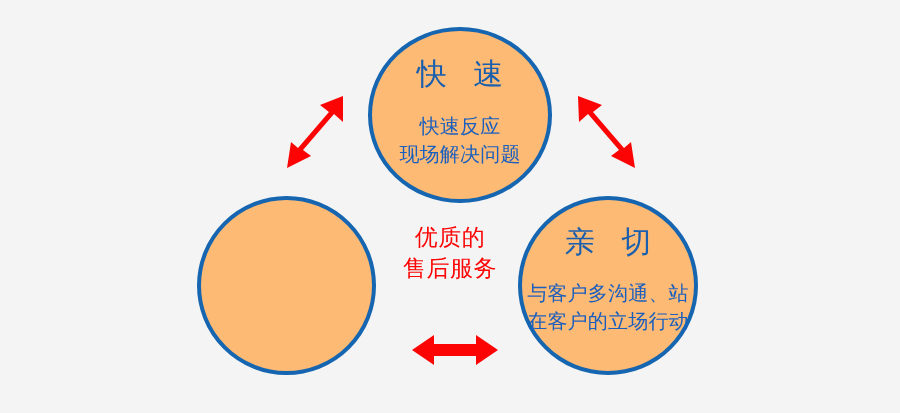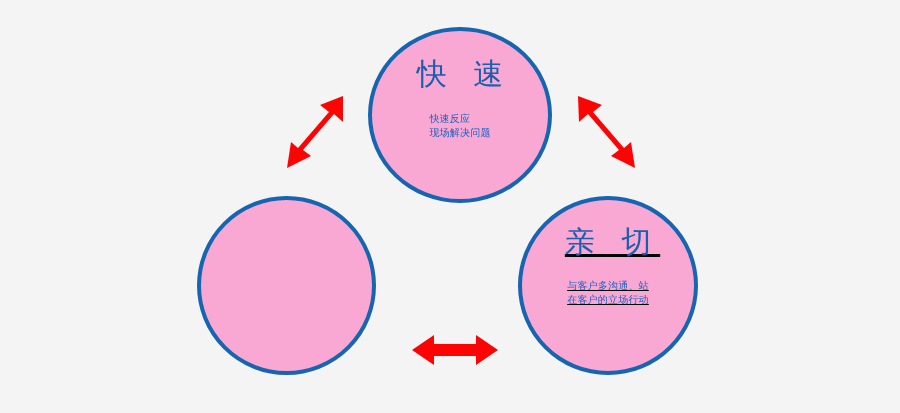--- a/index.html
+++ b/index.html
@@ -19,39 +19,40 @@
     height: 413px;
     background: #f4f4f4;
   }
 
   
   .node {
     position: absolute;
     border-radius: 50%;
     box-sizing: border-box;
     border: 4px solid #1565b0;
-    background: #f9a8d4;
+    background: #fdba74;
     display: flex;
     flex-direction: column;
     align-items: center;
     justify-content: flex-start;
   }
   .node-title {
     color: #1a5fae;
     font-size: 30px;
     letter-spacing: 9px;
     text-indent: 9px;
     font-weight: 400;
     line-height: 1;
     white-space: nowrap;
   }
   .node-desc {
     color: #1b5fbe;
-    font-size: 10px;
+    font-size: 20px;
     line-height: 1.42;
+    text-align: center;
     white-space: pre-line;
     letter-spacing: 0.2px;
   }
 
   
   #node-top {
     left: 368px;
     top: 27px;
     width: 184px;
     height: 176px;
@@ -68,21 +69,20 @@
   }
   #node-left .node-title { margin-top: 27px; }
   #node-left .node-desc  { margin-top: 20px; }
 
   
   #node-right {
     left: 518px;
     top: 196px;
     width: 180px;
     height: 179px;
-    text-decoration: underline;
   }
   #node-right .node-title { margin-top: 27px; }
   #node-right .node-desc  { margin-top: 22px; }
 
   
   #center-label {
     position: absolute;
     left: 392px;
     top: 222px;
     width: 116px;
@@ -116,20 +116,22 @@
 
   <div class="node" id="node-left">
   </div>
 
   <div class="node" id="node-right">
     <div class="node-title">亲 切</div>
     <div class="node-desc">与客户多沟通、站
 在客户的立场行动</div>
   </div>
 
+  <div id="center-label">优质的
+售后服务</div>
 
   <div class="arrow" id="arrow-left">
     <svg viewBox="0 0 70 84" width="70" height="84" aria-hidden="true">
       <path d="M60 4 L60 30 L51 22 L20 58 L28 64 L4 76 L8 50 L15 56 L46 20 L37 13 Z" fill="#fc0404"></path>
     </svg>
   </div>
 
   <div class="arrow" id="arrow-right">
     <svg viewBox="0 0 70 84" width="70" height="84" aria-hidden="true">
       <path d="M10 4 L34 13 L25 20 L56 56 L63 50 L67 76 L43 64 L51 58 L20 22 L11 30 Z" fill="#fc0404"></path>

